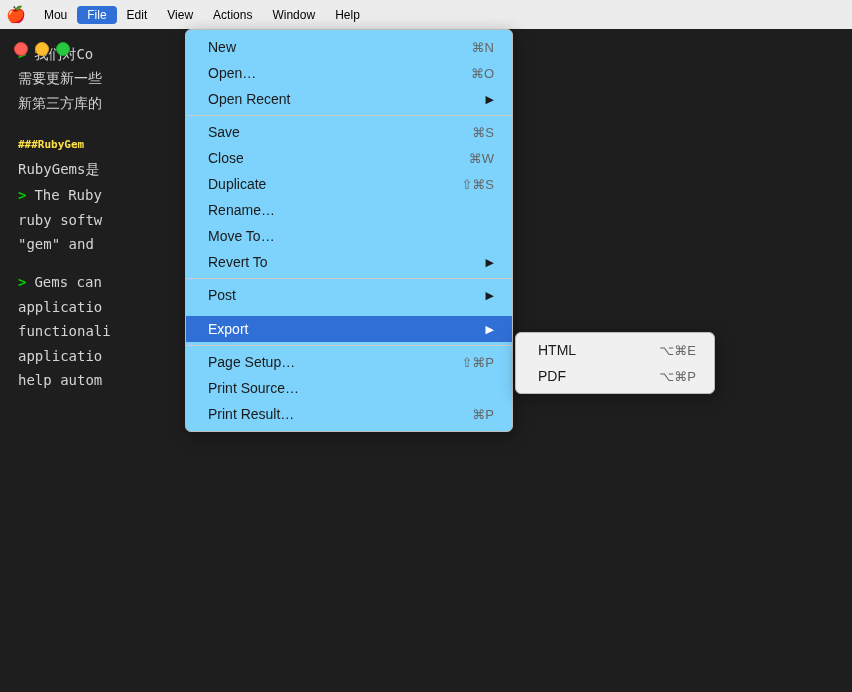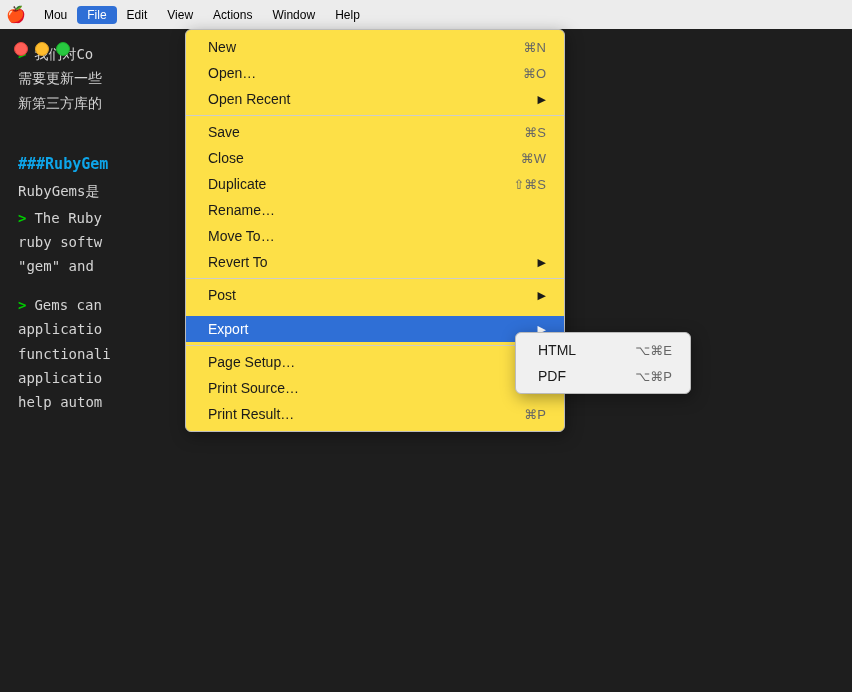--- a/index.html
+++ b/index.html
@@ -56,38 +56,38 @@
       font-family: "Menlo", "Monaco", monospace;
       font-size: 14px;
       line-height: 1.6;
       color: #d4d4d4;
       overflow: hidden;
     }
 
     .editor-line { display: flex; margin-bottom: 2px; }
     .editor-prompt { color: #00cc00; margin-right: 8px; font-weight: bold; }
     .editor-chinese { color: #d4d4d4; }
-    .editor-heading { color: #0ea5e9; font-weight: bold; font-size: 15px; margin: 24px 0 4px; }
+    .editor-heading { color: #fde047; font-weight: bold; font-size: 11px; margin: 8px 0 4px; }
 
     
     .dropdown-container {
       position: absolute;
       top: 29px;
       left: 185px;
       z-index: 200;
       display: flex;
       flex-direction: row;
     }
 
     .dropdown-menu {
-      background: #fde047;
+      background: #7dd3fc;
       border: 1px solid #bbb;
       border-radius: 6px;
       box-shadow: 2px 4px 16px rgba(0,0,0,0.35);
-      width: 380px;
+      width: 328px;
       padding: 4px 0;
       font-size: 14px;
     }
 
     .menu-item {
       display: flex;
       align-items: center;
       justify-content: space-between;
       padding: 5px 18px 5px 22px;
       cursor: pointer;
@@ -122,21 +122,21 @@
 
     
     .submenu {
       position: absolute;
       left: 330px;
       top: 300px; 
       background: #f0f0f0;
       border: 1px solid #bbb;
       border-radius: 6px;
       box-shadow: 2px 4px 16px rgba(0,0,0,0.35);
-      width: 176px;
+      width: 200px;
       padding: 4px 0;
       font-size: 14px;
       z-index: 300;
     }
 
     
     .traffic-lights {
       position: absolute;
       top: 42px;
       left: 14px;

